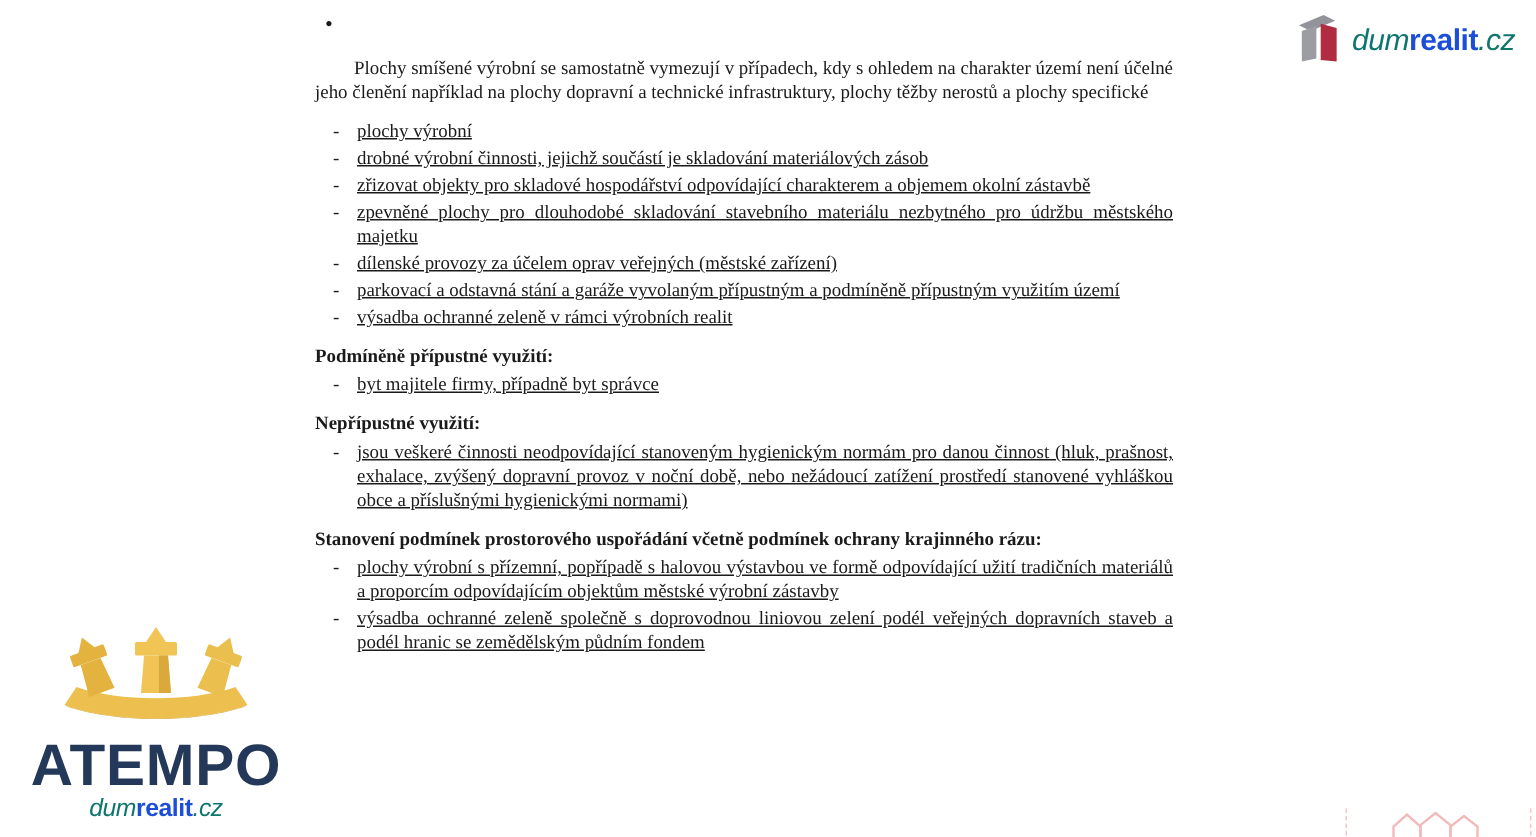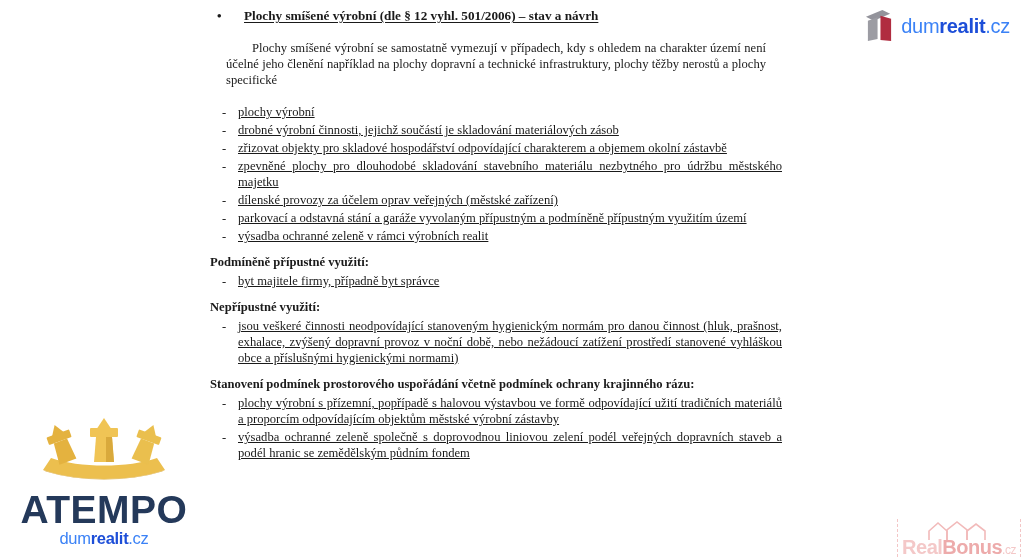--- a/index.html
+++ b/index.html
@@ -9,30 +9,30 @@
     font-family:"Liberation Serif","DejaVu Serif",serif;
   }
 
   
   .doc { position:absolute; left:210px; top:8px; width:572px; font-size:12.6px; line-height:16px; }
   .doc-title { display:flex; margin-bottom:13px; }
   .bullet { flex:0 0 27px; padding-left:7px; font-weight:bold; font-size:13px; }
   .title-text { font-weight:bold; font-size:13.2px; text-decoration:underline; text-underline-offset:2px; }
   .doc-section { margin-top:10px; }
   .sec-heading { font-weight:bold; margin:0 0 3px 0; text-align:justify; }
-  .sec-para { margin:16px; text-indent:26px; text-align:justify; }
+  .sec-para { margin:0; text-indent:26px; text-align:justify; }
   .dash-item { display:flex; margin-bottom:2px; }
   .dash { flex:0 0 28px; padding-left:12px; box-sizing:border-box; }
   .item-text { flex:1; text-align:justify;text-decoration:underline; }
 
   
   .dumrealit { position:absolute; top:7px; right:14px; display:flex; align-items:center; gap:7px;
                font-family:"Liberation Sans","DejaVu Sans",sans-serif; }
   .dr-text { font-size:20px; letter-spacing:-0.3px; white-space:nowrap; }
-  .dr-gray { color:#3b82f6; }
+  .dr-gray { color:#0f766e;font-style:italic; }
   .dr-red  { color:#1d4ed8; font-weight:bold; }
 
   
   .atempo { position:absolute; left:10px; top:412px; width:188px; text-align:center;
             font-family:"Liberation Sans","DejaVu Sans",sans-serif; }
   .atempo-name { font-size:39px; font-weight:bold; color:#24395a; line-height:1; margin-top:2px; letter-spacing:0.5px; }
   .atempo-sub  { font-size:16.5px; margin-top:0px; letter-spacing:-0.3px; }
 
   
   .realbonus { position:absolute; right:3px; bottom:1px; width:118px; text-align:center;
@@ -43,21 +43,20 @@
   .rb-light  { color:#f4c8c8; }
   .rb-accent { color:#edabab; }
   .rb-suffix { color:#f4c8c8; font-size:12px; font-weight:normal; }
 </style>
 </head>
 <body>
 
 <main class="doc">
   <div class="doc-title">
     <span class="bullet">•</span>
-    <span class="title-text">Plochy smíšené výrobní (dle § 12 vyhl. 501/2006) – stav a návrh</span>
   </div>
   <div id="sections">
       <section class="doc-section">
         <p class="sec-para">Plochy smíšené výrobní se samostatně vymezují v případech, kdy s ohledem na charakter území není účelné jeho členění například na plochy dopravní a technické infrastruktury, plochy těžby nerostů a plochy specifické</p>
       </section>
       <section class="doc-section">
         <div class="dash-item">
           <span class="dash">-</span>
           <span class="item-text">plochy výrobní</span>
         </div>
@@ -163,16 +162,13 @@
 <div class="realbonus">
   <span>
     <svg class="rb-houses" width="76" height="22" viewBox="0 0 76 22">
       <g fill="none" stroke="#f2baba" stroke-width="1.6">
         <path d="M8,21 V12 L17,4 L26,12 V21"></path>
         <path d="M26,21 V11 L36,3 L46,11 V21"></path>
         <path d="M46,21 V12 L55,5 L64,12 V21"></path>
       </g>
     </svg>
   </span>
-  <div class="rb-text">
-    <span class="rb-light">Real</span><span class="rb-accent">Bonus</span><span class="rb-suffix">.cz</span>
-  </div>
 </div>
 
 </body></html>

